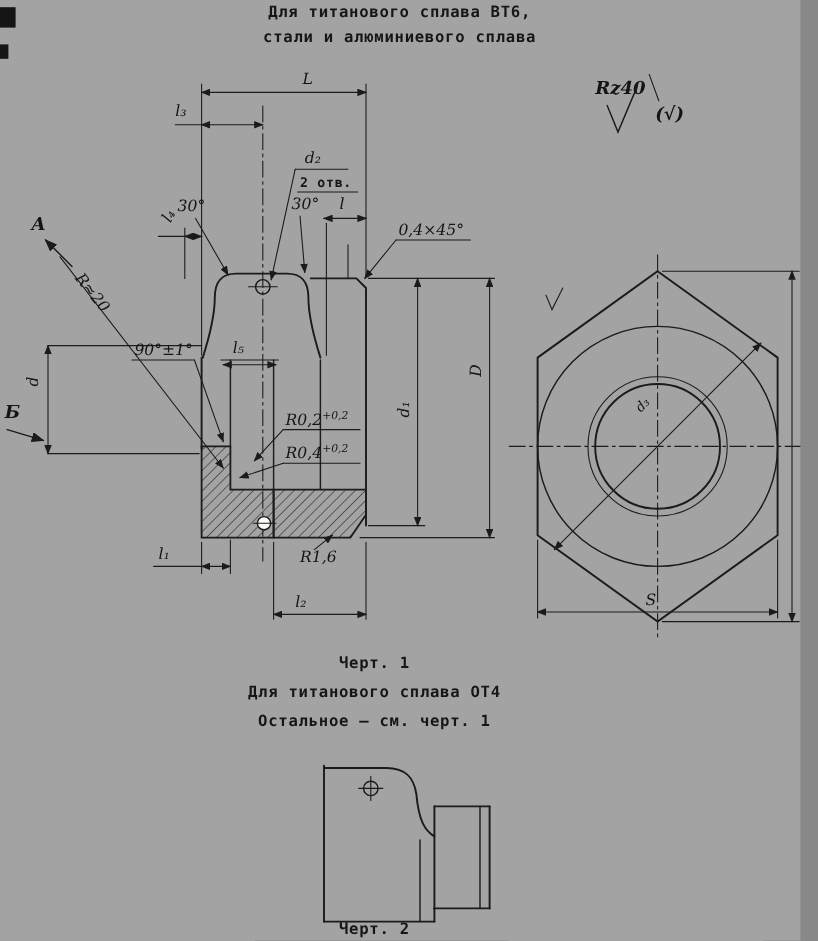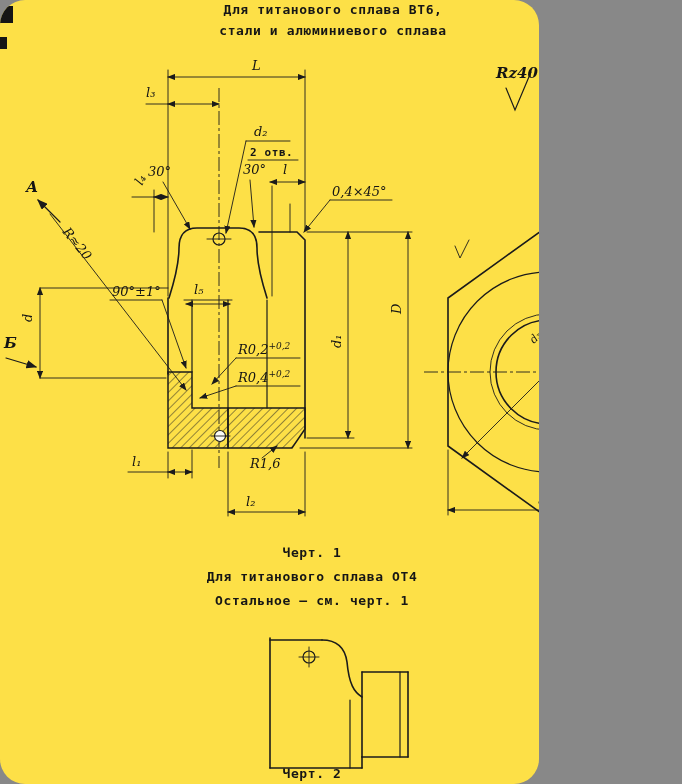--- a/index.html
+++ b/index.html
@@ -1,17 +1,17 @@
 <!DOCTYPE html>
 <html><head>
 <meta charset="utf-8">
 <style>
   html,body{margin:0;padding:0;background:#888;}
-  .page{position:relative;width:539px;height:784px;background:#fde047;overflow:hidden;
-        font-family:"DejaVu Sans Mono",monospace;border-radius:25px;}
+  .page{position:relative;width:667px;height:784px;background:#a3a3a3;overflow:hidden;
+        font-family:"DejaVu Sans Mono",monospace;}
   svg{position:absolute;left:0;top:0;}
   .typ{font-family:"DejaVu Sans Mono",monospace;font-weight:700;font-size:13px;letter-spacing:.6px;fill:#161616;}
   .dim{font-family:"DejaVu Serif",serif;font-style:italic;font-size:13px;fill:#141414;}
   .dim-b{font-family:"DejaVu Serif",serif;font-style:italic;font-weight:700;font-size:15px;fill:#141414;}
   .dim-sm{font-family:"DejaVu Serif",serif;font-style:italic;font-size:11px;fill:#141414;}
   .sup{font-size:9px;}
   .s  {stroke:#1b1b1b;fill:none;stroke-width:1.6;stroke-linecap:round;}
   .m  {stroke:#1b1b1b;fill:none;stroke-width:1.2;stroke-linecap:round;}
   .t  {stroke:#1b1b1b;fill:none;stroke-width:.9;stroke-linecap:round;}
   .cl {stroke:#1b1b1b;fill:none;stroke-width:.9;stroke-dasharray:14 3 3 3;}

